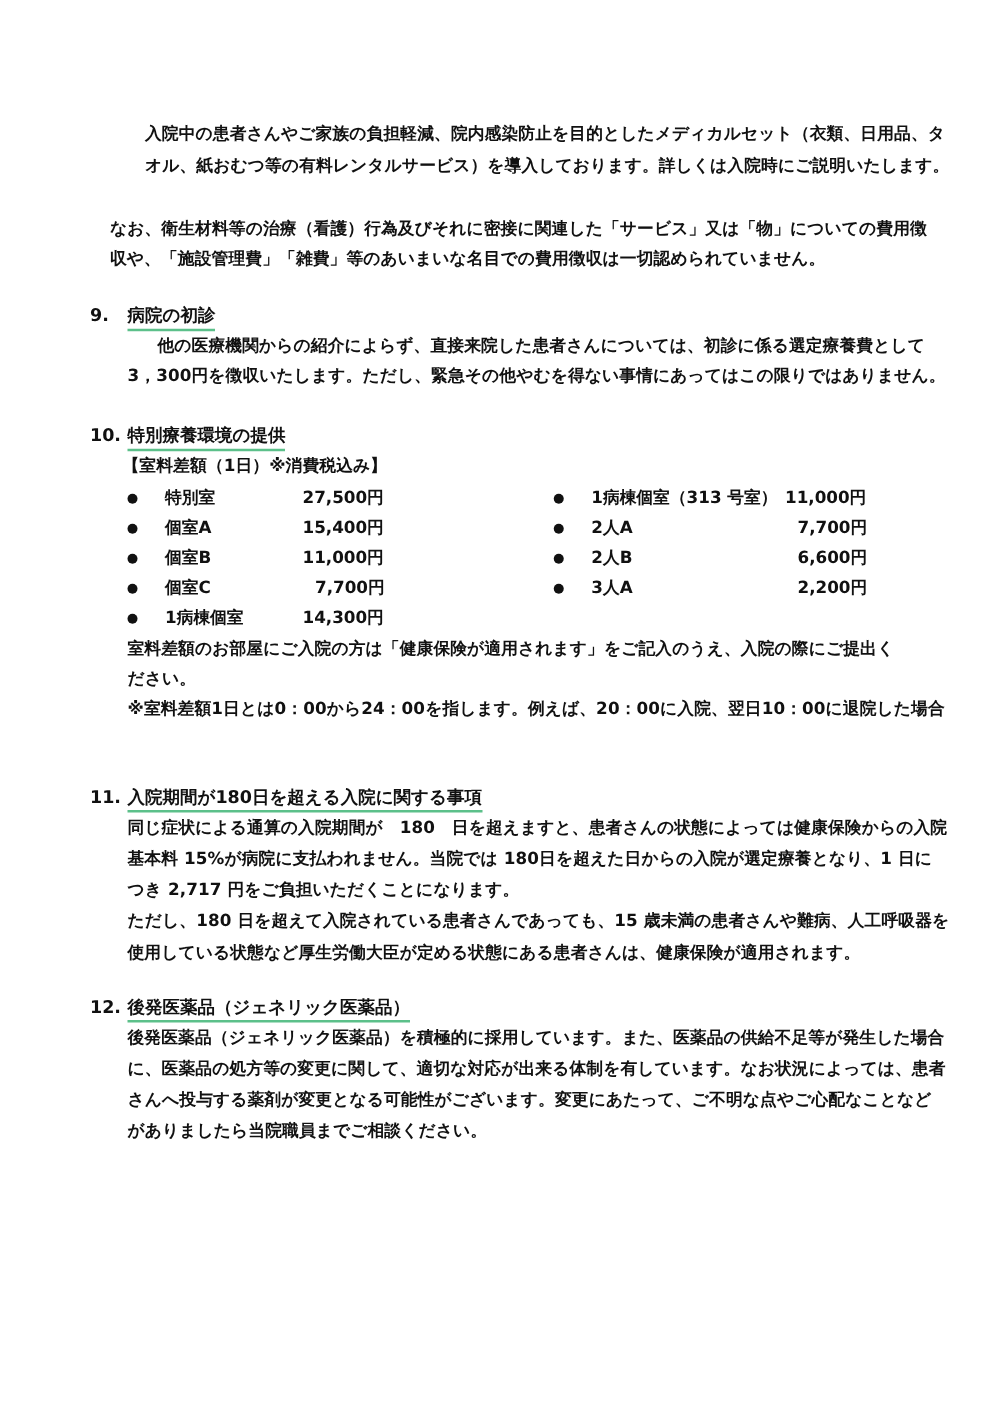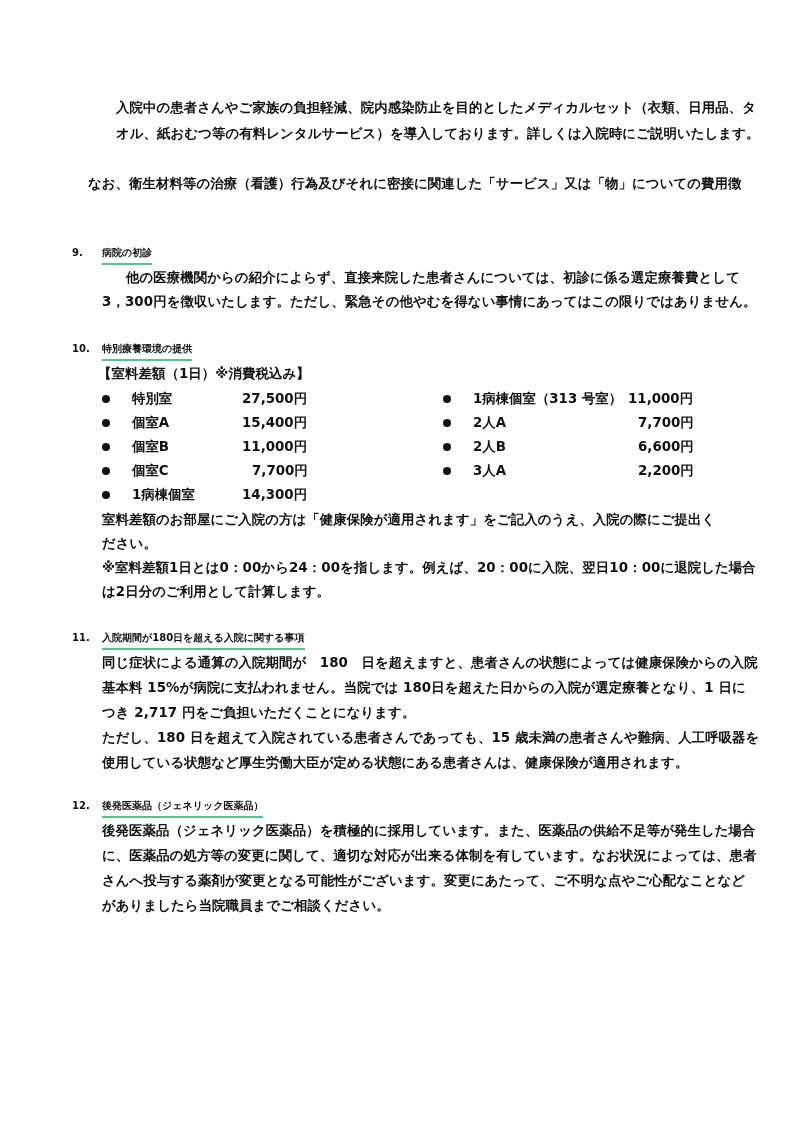--- a/index.html
+++ b/index.html
@@ -1,36 +1,37 @@
 <!DOCTYPE html>
 <html><head>
 <meta charset="utf-8">
 <style>
   html, body { margin: 0; padding: 0; background: #ffffff; }
   body { width: 794px; height: 1123px; position: relative; overflow: hidden;
          font-family: "DejaVu Sans", "Liberation Sans", sans-serif; color: #111; }
   .page { position: absolute; left: 0; top: 0; width: 794px; height: 1123px; }
   .line { position: absolute; font-size: 13.4px; line-height: 18px; white-space: nowrap; font-weight: 600; letter-spacing: 0.1px; }
-  .heading { position: absolute; font-size: 10px; line-height: 18px; white-space: nowrap; font-weight: 700; }
+  .heading { position: absolute; font-size: 14px; line-height: 18px; white-space: nowrap; font-weight: 700; }
   .heading .num { display: inline-block; }
   .heading .title { display: inline-block; border-bottom: 2.5px solid #5cc08a; padding-bottom: 1px; }
   .bullet { position: absolute; font-size: 13.4px; line-height: 18px; white-space: nowrap; font-weight: 600; }
   .dot { position: absolute; width: 8px; height: 8px; border-radius: 50%; background: #111; top: 5px; left: 0; }
   .bname { position: absolute; left: 30px; top: 0; }
   .bprice { position: absolute; top: 0; text-align: right; }
 </style>
 </head>
 <body>
 
 <div class="page">
 
   <div class="line" style="left:116px; top:99px;">入院中の患者さんやご家族の負担軽減、院内感染防止を目的としたメディカルセット（衣類、日用品、タ</div>
   <div class="line" style="left:116px; top:125px;">オル、紙おむつ等の有料レンタルサービス）を導入しております。詳しくは入院時にご説明いたします。</div>
 
   <div class="line" style="left:88px; top:175px;">なお、衛生材料等の治療（看護）行為及びそれに密接に関連した「サービス」又は「物」についての費用徴</div>
+  <div class="line" style="left:88px; top:199px;">収や、「施設管理費」「雑費」等のあいまいな名目での費用徴収は一切認められていません。</div>
 
   <div class="heading" style="left:72px; top:244px;">
     <span class="num" style="width:30px;">9.</span><span class="title" style="border-bottom-color: rgb(92, 192, 138);">病院の初診</span>
   </div>
   <div class="line" style="left:102px; top:269px;margin-left:24px;">他の医療機関からの紹介によらず、直接来院した患者さんについては、初診に係る選定療養費として</div>
   <div class="line" style="left:102px; top:293px;">3，300円を徴収いたします。ただし、緊急その他やむを得ない事情にあってはこの限りではありません。</div>
 
   <div class="heading" style="left:72px; top:340px;">
     <span class="num" style="width:30px;">10.</span><span class="title" style="border-bottom-color: rgb(92, 192, 138);">特別療養環境の提供</span>
   </div>
@@ -79,21 +80,20 @@
   </div>
   <div class="bullet" style="left:443px; top:462px; width:270px; height:18px;">
     <span class="dot"></span>
     <span class="bname">3人A</span>
     <span class="bprice" style="left:195px;">2,200円</span>
   </div>
 
   <div class="line" style="left:102px; top:511px;">室料差額のお部屋にご入院の方は「健康保険が適用されます」をご記入のうえ、入院の際にご提出く</div>
   <div class="line" style="left:102px; top:535px;">ださい。</div>
   <div class="line" style="left:102px; top:559px;">※室料差額1日とは0：00から24：00を指します。例えば、20：00に入院、翌日10：00に退院した場合</div>
-  <div class="line" style="left:102px; top:583px;">は2日分のご利用として計算します。</div>
 
   <div class="heading" style="left:72px; top:629px;">
     <span class="num" style="width:30px;">11.</span><span class="title" style="border-bottom-color: rgb(92, 192, 138);">入院期間が180日を超える入院に関する事項</span>
   </div>
   <div class="line" style="left:102px; top:654px;">同じ症状による通算の入院期間が　180　日を超えますと、患者さんの状態によっては健康保険からの入院</div>
   <div class="line" style="left:102px; top:679px;">基本料 15%が病院に支払われません。当院では 180日を超えた日からの入院が選定療養となり、1 日に</div>
   <div class="line" style="left:102px; top:704px;">つき 2,717 円をご負担いただくことになります。</div>
   <div class="line" style="left:102px; top:729px;">ただし、180 日を超えて入院されている患者さんであっても、15 歳未満の患者さんや難病、人工呼吸器を</div>
   <div class="line" style="left:102px; top:754px;">使用している状態など厚生労働大臣が定める状態にある患者さんは、健康保険が適用されます。</div>
 

